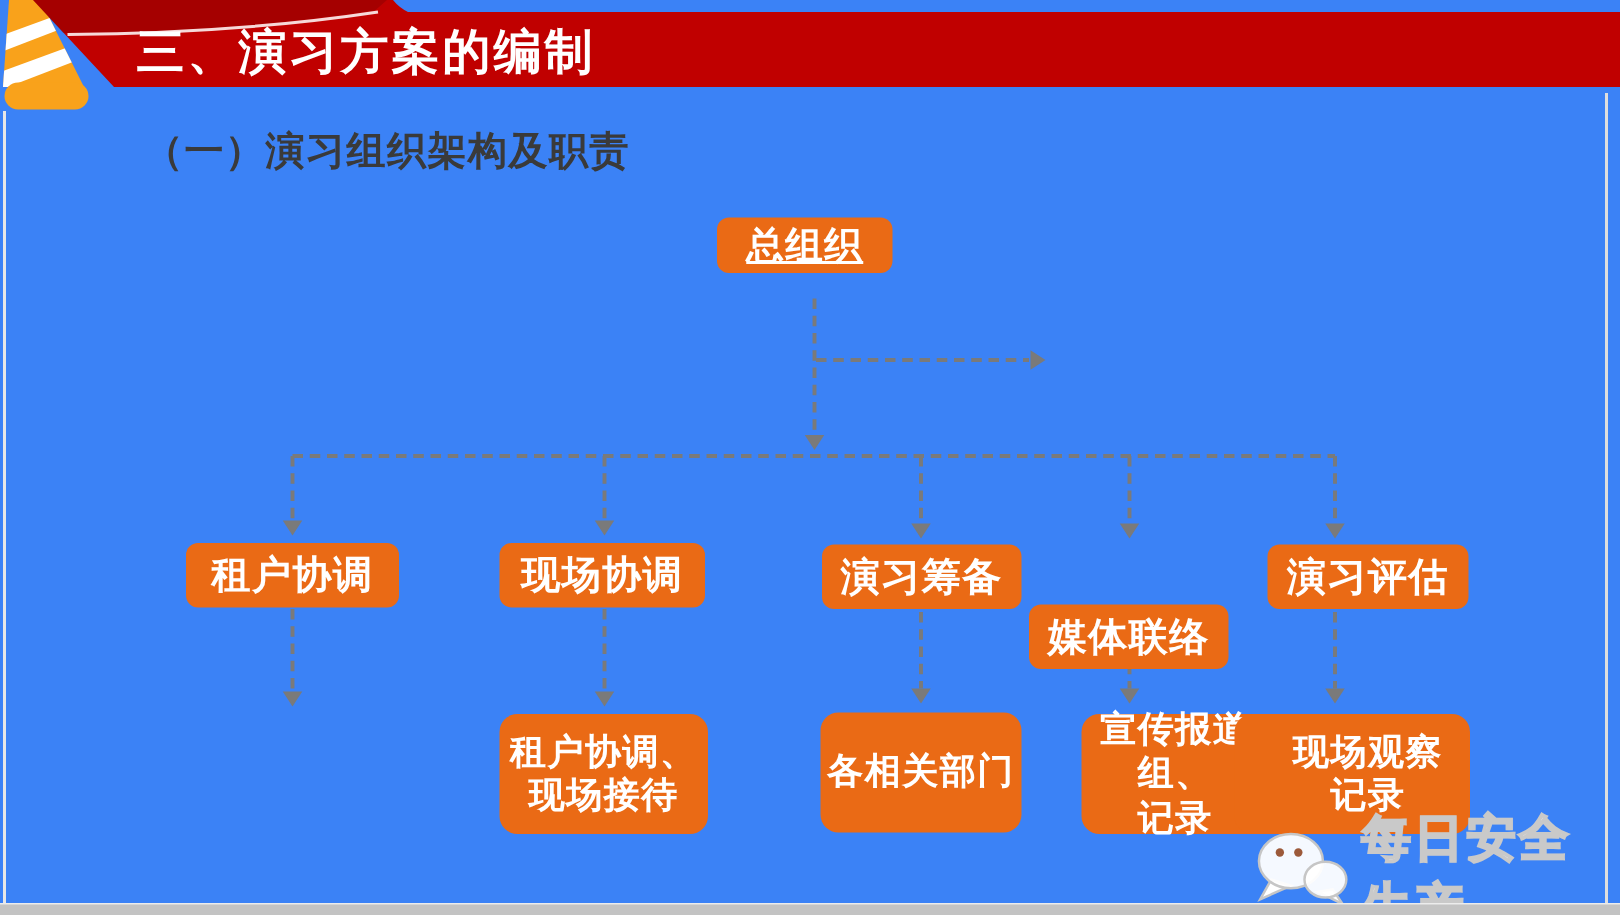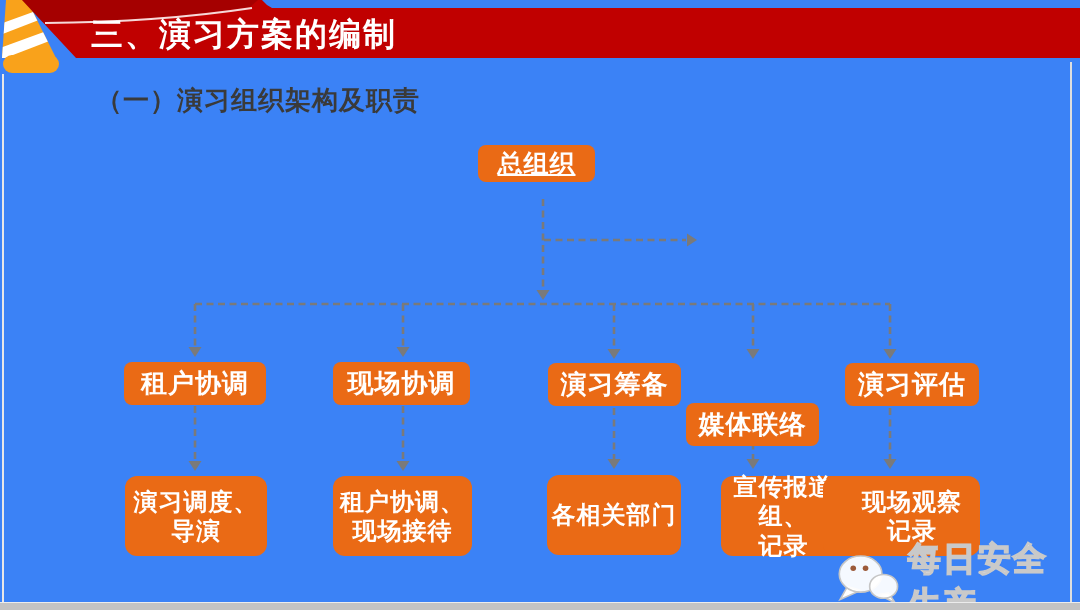--- a/index.html
+++ b/index.html
@@ -106,22 +106,20 @@
   </svg>
 
   <div class="node lv1" style="left:478px;top:145px;width:117px;text-decoration:underline;">总组织</div>
 
   <div class="node lv2" style="left:124px;top:362px;width:142px;">租户协调</div>
   <div class="node lv2" style="left:333px;top:362px;width:137px;">现场协调</div>
   <div class="node lv2" style="left:548px;top:363px;width:133px;">演习筹备</div>
   <div class="node lv2" style="left:686px;top:363px;width:133px;margin-top:40px;">媒体联络</div>
   <div class="node lv2" style="left:845px;top:363px;width:134px;">演习评估</div>
 
-  <div class="node lv3" style="left:125px;top:476px;width:142px;">演习调度、
-导演</div>
   <div class="node lv3" style="left:333px;top:476px;width:139px;">租户协调、
 现场接待</div>
   <div class="node lv3" style="left:547px;top:475px;width:134px;">各相关部门</div>
   <div class="node lv3" style="left:684px;top:476px;width:125px;margin-left:37px;">宣传报道组、
 记录</div>
   <div class="node lv3" style="left:823px;top:476px;width:136px;padding-left:21px;">现场观察
 记录</div>
 
   <div class="watermark">
     <svg width="80" height="62" viewBox="0 0 80 62">

